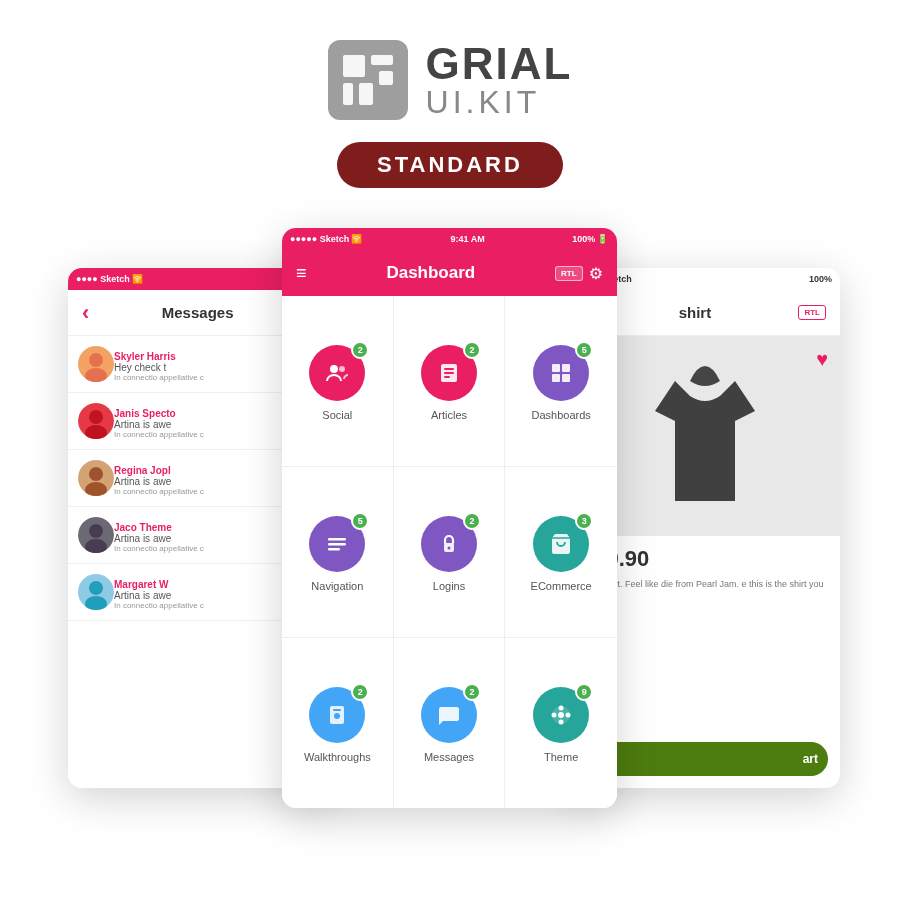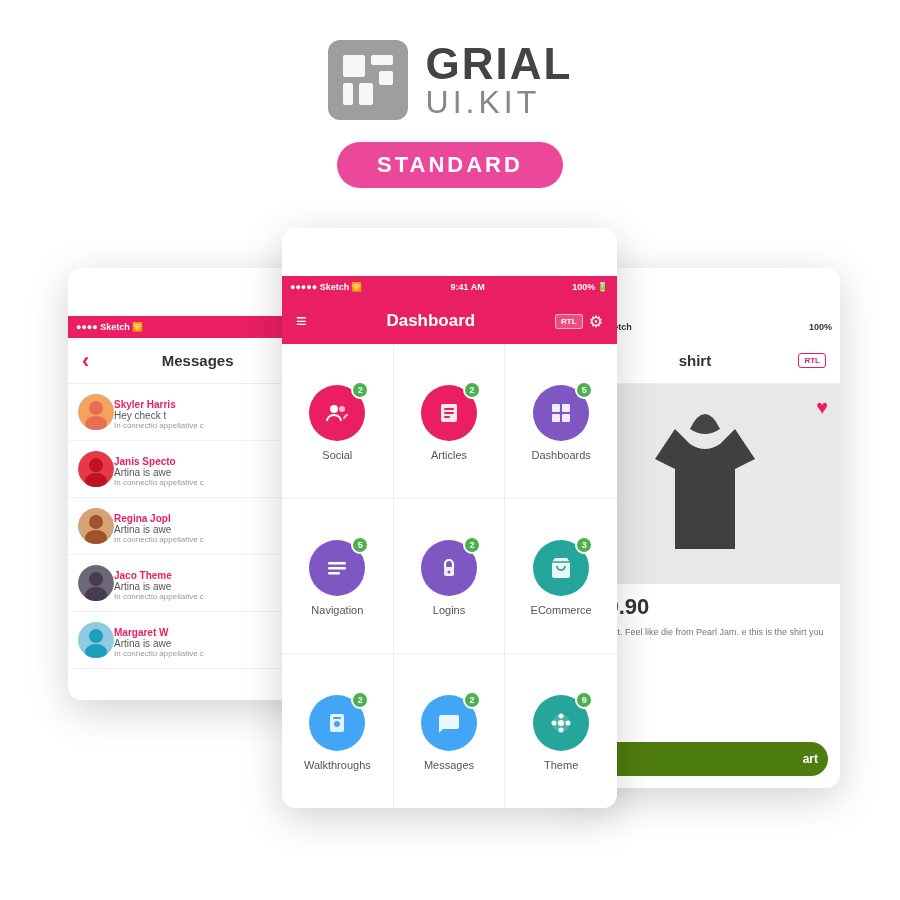--- a/index.html
+++ b/index.html
@@ -48,21 +48,21 @@
     .brand-sub {
       font-size: 32px;
       font-weight: 400;
       color: #888;
       letter-spacing: 4px;
     }
 
     
     .standard-badge {
       margin-top: 22px;
-      background: #ec4899;
+      background: #7f1d1d;
       border-radius: 30px;
       padding: 10px 40px;
       font-size: 22px;
       font-weight: 700;
       color: #fff;
       letter-spacing: 3px;
     }
 
     
     .phones-container {
@@ -77,21 +77,21 @@
       position: absolute;
       border-radius: 14px;
       overflow: hidden;
       box-shadow: 0 10px 40px rgba(0,0,0,0.18);
       background: #fff;
     }
 
     
     .phone-left {
       width: 270px;
-      height: 432px;
+      height: 520px;
       left: 68px;
       top: 60px;
       z-index: 1;
     }
 
     
     .phone-center {
       width: 335px;
       height: 580px;
       left: 282px;
@@ -112,21 +112,20 @@
     .status-bar {
       height: 22px;
       background: #e91e63;
       display: flex;
       align-items: center;
       justify-content: space-between;
       padding: 0 8px;
       font-size: 9px;
       color: #fff;
       font-weight: 600;
-      margin-top: 48px;
     }
     .status-bar-white {
       background: #fff;
       color: #333;
     }
 
     
     .nav-bar {
       height: 46px;
       background: #e91e63;

